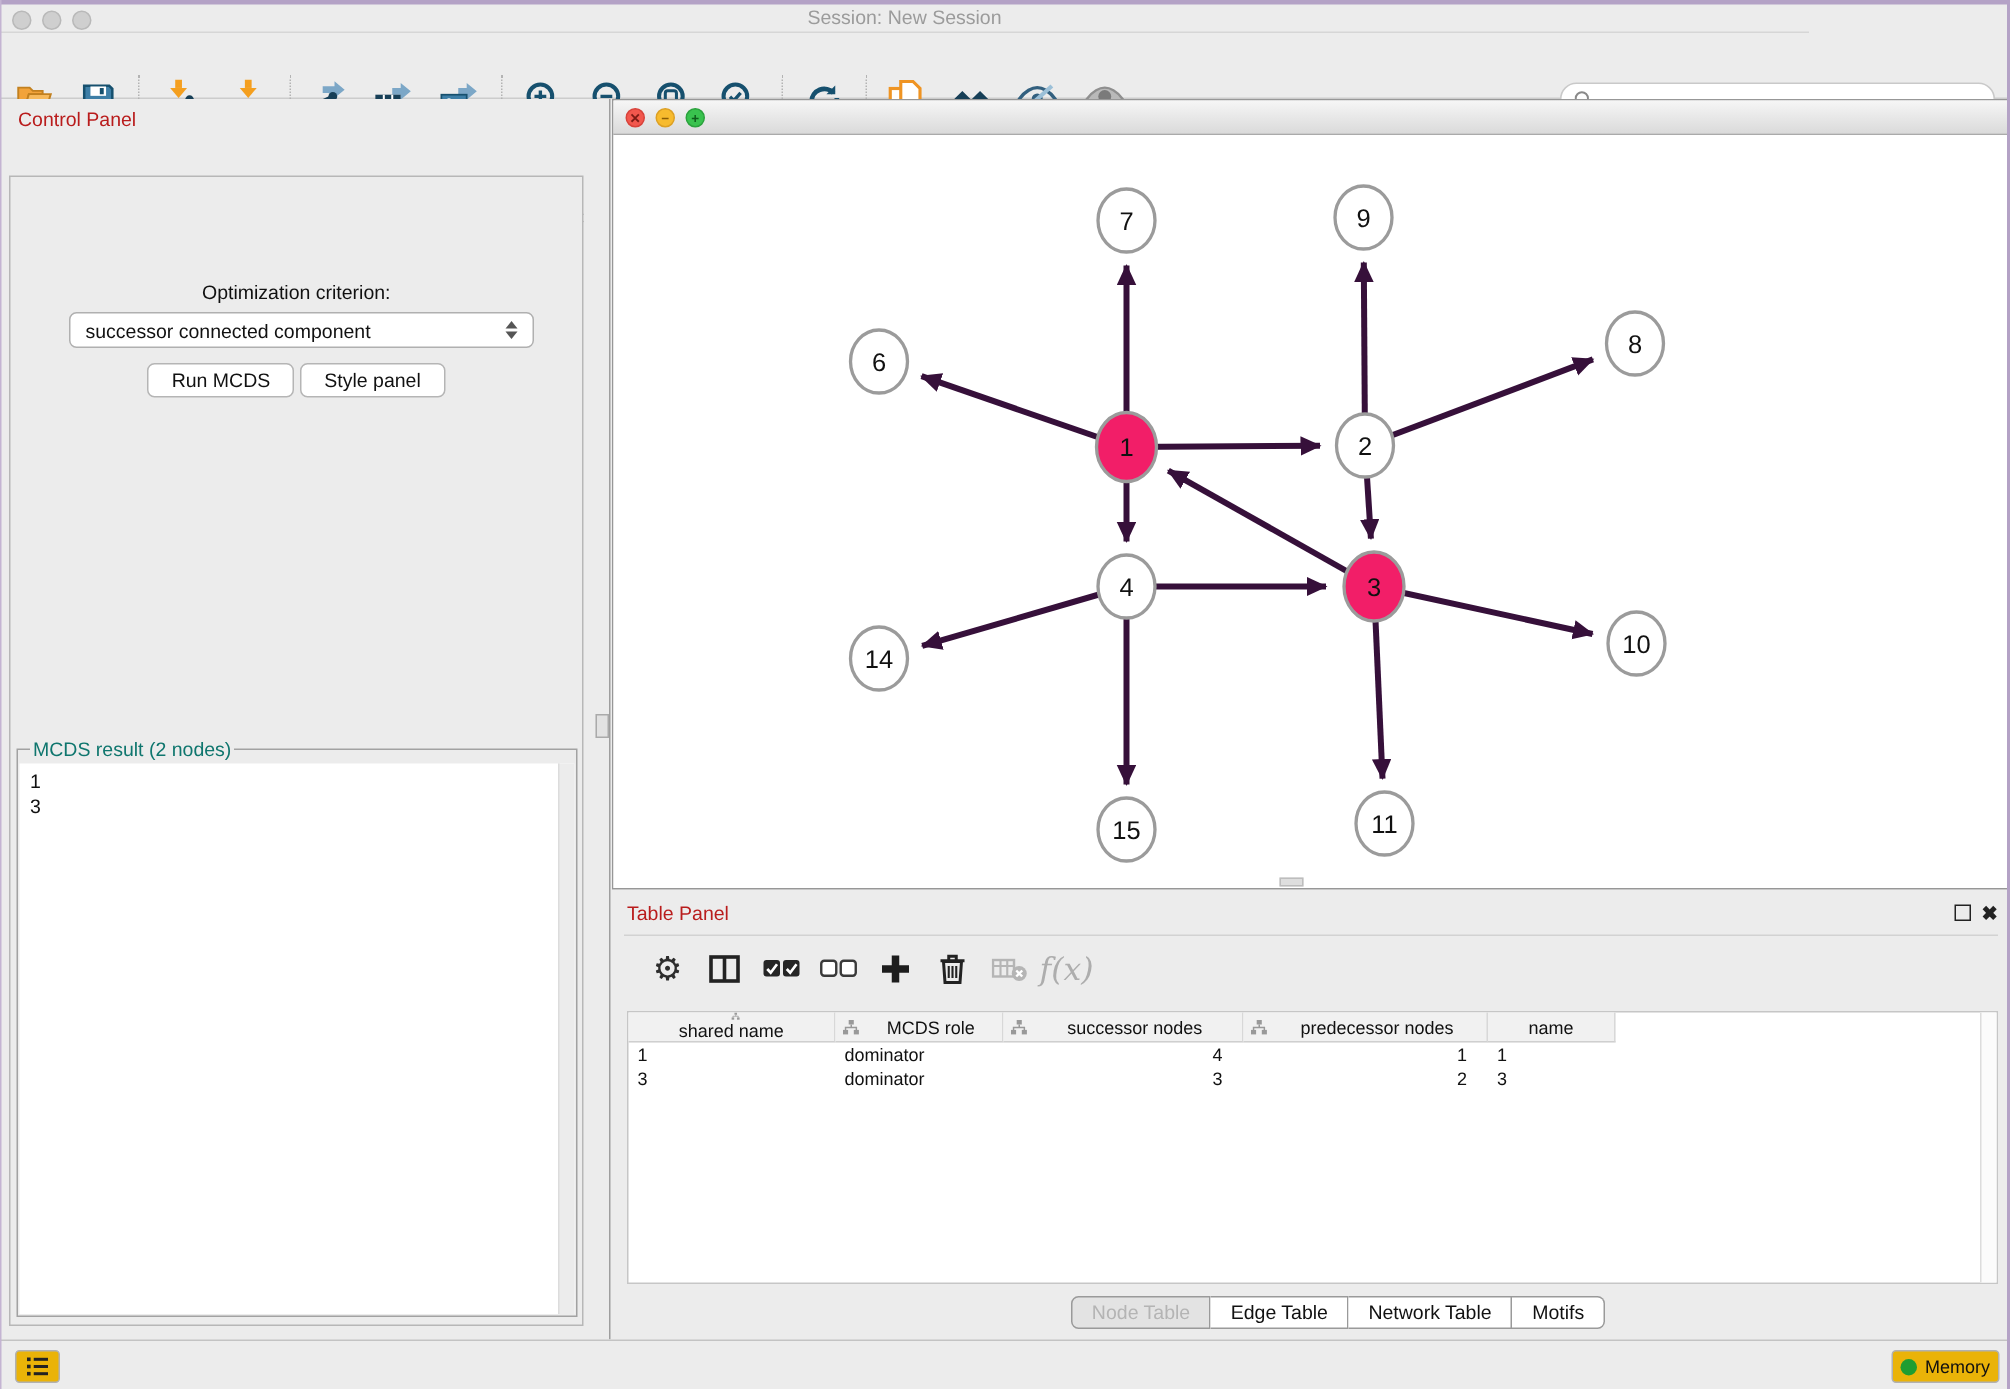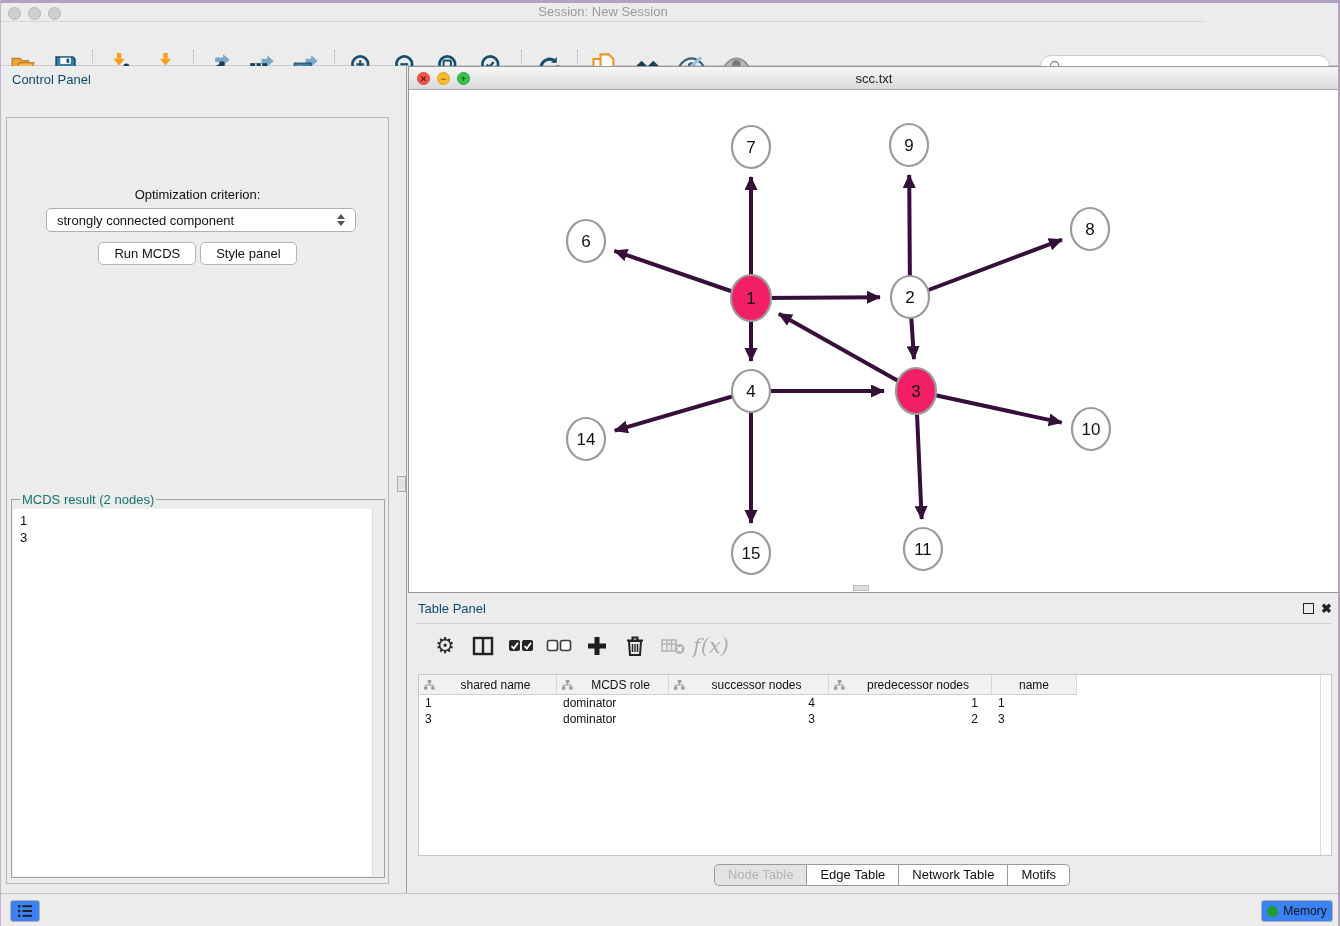--- a/index.html
+++ b/index.html
@@ -18,21 +18,21 @@
 
   
   .toolbar { position:absolute; left:0; top:22px; width:1340px; height:44px; background:#ececec; border-bottom:1px solid #cccccc; }
   .tbtn { position:absolute; top:26px; width:36px; height:36px; display:flex; align-items:center; justify-content:center; cursor:default; }
   .tsep { position:absolute; top:28px; width:1px; height:32px; border-left:1px dotted #b3b3b3; }
   .searchbox { position:absolute; right:10px; top:33px; width:290px; height:22px; background:#fff; border:1px solid #c9c9c9; border-radius:12px; display:flex; align-items:center; padding:0 8px; }
   .searchbox input { border:none; outline:none; flex:1; font-size:12px; background:transparent; margin-left:5px;}
 
   
   .cpanel { position:absolute; left:0; top:66px; width:395px; height:827px; background:#ececec; }
-  .panel-title { font-size:13px; color:#0c4a6e; }
+  .panel-title { font-size:13px; color:#b91c1c; }
   .cpanel .panel-title { position:absolute; left:12px; top:7px; }
   .float-ico { position:absolute; width:11px; height:11px; border:1.5px solid #222; }
   .close-ico { position:absolute; font-size:13px; font-weight:bold; color:#222; line-height:11px; }
   .cpanel .float-ico { left:361px; top:74px; }
   .cpanel .close-ico { left:379px; top:74px; }
 
   .tabrow { position:absolute; display:flex;padding-left:36px; }
   .cpanel .tabrow { left:0; right:0; top:96px; justify-content:center; }
   .tab { height:22px; line-height:20px; padding:0 13px; background:#fff; border:1px solid #9a9a9a; border-left:none; font-size:13px; color:#111; cursor:default; }
   .tab.first { border-left:1px solid #9a9a9a; border-radius:5px 0 0 5px; }
@@ -88,21 +88,21 @@
   .th .lbl { flex:1; text-align:center; }
   .trow { display:flex; height:16px; font-size:12px; color:#111; }
   .td { padding:1px 6px 0 6px; overflow:hidden; white-space:nowrap; }
   .td.r { text-align:right; padding-right:14px; }
   .tscroll { position:absolute; right:0; top:0; bottom:0; width:11px; background:#fbfbfb; border-left:1px solid #dcdcdc; }
 
   .tpanel .tabrow { left:0; right:0; top:269px; justify-content:center; }
 
   
   .statusbar { position:absolute; left:0; top:893px; width:1340px; height:33px; background:#ececec; border-top:1px solid #c3c3c3; }
-  .sq-btn { position:absolute; top:6px; height:22px; background:#3b82f6; border:1px solid #b1b1b1; border-radius:3px; display:flex; align-items:center; justify-content:center; cursor:default; }
+  .sq-btn { position:absolute; top:6px; height:22px; background:#eab308; border:1px solid #b1b1b1; border-radius:3px; display:flex; align-items:center; justify-content:center; cursor:default; }
   .list-btn { left:10px; width:30px; }
   .mem-btn { right:7px; width:72px; gap:5px; font-size:12px; color:#111; }
   .mem-dot { width:11px; height:11px; border-radius:50%; background:#1f9d31; }
 </style>
 </head>
 <body>
 
 <div id="app">
   <div class="purple-top"></div>
   <div class="purple-right"></div>
@@ -261,21 +261,21 @@
     <div class="tabrow">
       <div class="tab first">Network</div>
       <div class="tab">Style</div>
       <div class="tab">Select</div>
       <div class="tab last gray-active">MCDS</div>
     </div>
 
     <div class="cpane">
       <div class="opt-label">Optimization criterion:</div>
       <div class="selectbox">
-        <span>strongly connected component</span>
+        <span>successor connected component</span>
         <span class="spin">
             <i class="up"></i>
             <i class="dn"></i>
           </span>
       </div>
       <div class="btnrow">
         <button class="btn">Run MCDS</button>
         <button class="btn">Style panel</button>
       </div>
 
@@ -293,21 +293,20 @@
   <div class="vdivider">
     <div class="line"></div>
     <div class="knob"></div>
   </div>
 
   <div class="netwin">
     <div class="ntitle">
       <span class="mac-dot mac-red">✕</span>
       <span class="mac-dot mac-yel">−</span>
       <span class="mac-dot mac-grn">+</span>
-      <div class="title">scc.txt</div>
     </div>
     <div class="netcanvas">
       <svg id="graph-svg" width="930" height="503" viewBox="408 89 930 503">
         <defs>
           <marker id="arrow" markerUnits="userSpaceOnUse" markerWidth="17" markerHeight="15" refX="13" refY="6.5" orient="auto">
             <path d="M0,0 L14,6.5 L0,13 z" fill="#36103a"></path>
           </marker>
         </defs>
         <g id="edges-layer">
             <line x1="750" y1="297" x2="750" y2="176" stroke="#36103a" stroke-width="4" marker-end="url(#arrow)"></line>
@@ -429,21 +428,21 @@
             <path d="M16.5 10l4 4M20.5 10l-4 4" stroke="#fff" stroke-width="1.6"></path>
           </svg>
       </div>
       <div class="tico">
           <span class="fx">f(x)</span>
         </div>
     </div>
 
     <div class="dtable">
       <div class="thead" id="table-head">
-          <div class="th" style="width: 138px;">
+          <div class="th" style="width: 138px; flex-direction: column;">
             <svg width="11" height="10" viewBox="0 0 11 10" style="margin-left:5px">
               <rect x="3.8" y="0" width="3.4" height="3" fill="#999"></rect>
               <rect x="0" y="6.6" width="3.4" height="3" fill="#999"></rect>
               <rect x="7.2" y="6.6" width="3.4" height="3" fill="#999"></rect>
               <path d="M5.5 3v2M1.7 6.6V5h7.2v1.6" stroke="#999" fill="none"></path>
             </svg>
             <span class="lbl">shared name</span>
           </div>
           <div class="th" style="width: 112px;">
             <svg width="11" height="10" viewBox="0 0 11 10" style="margin-left:5px">

